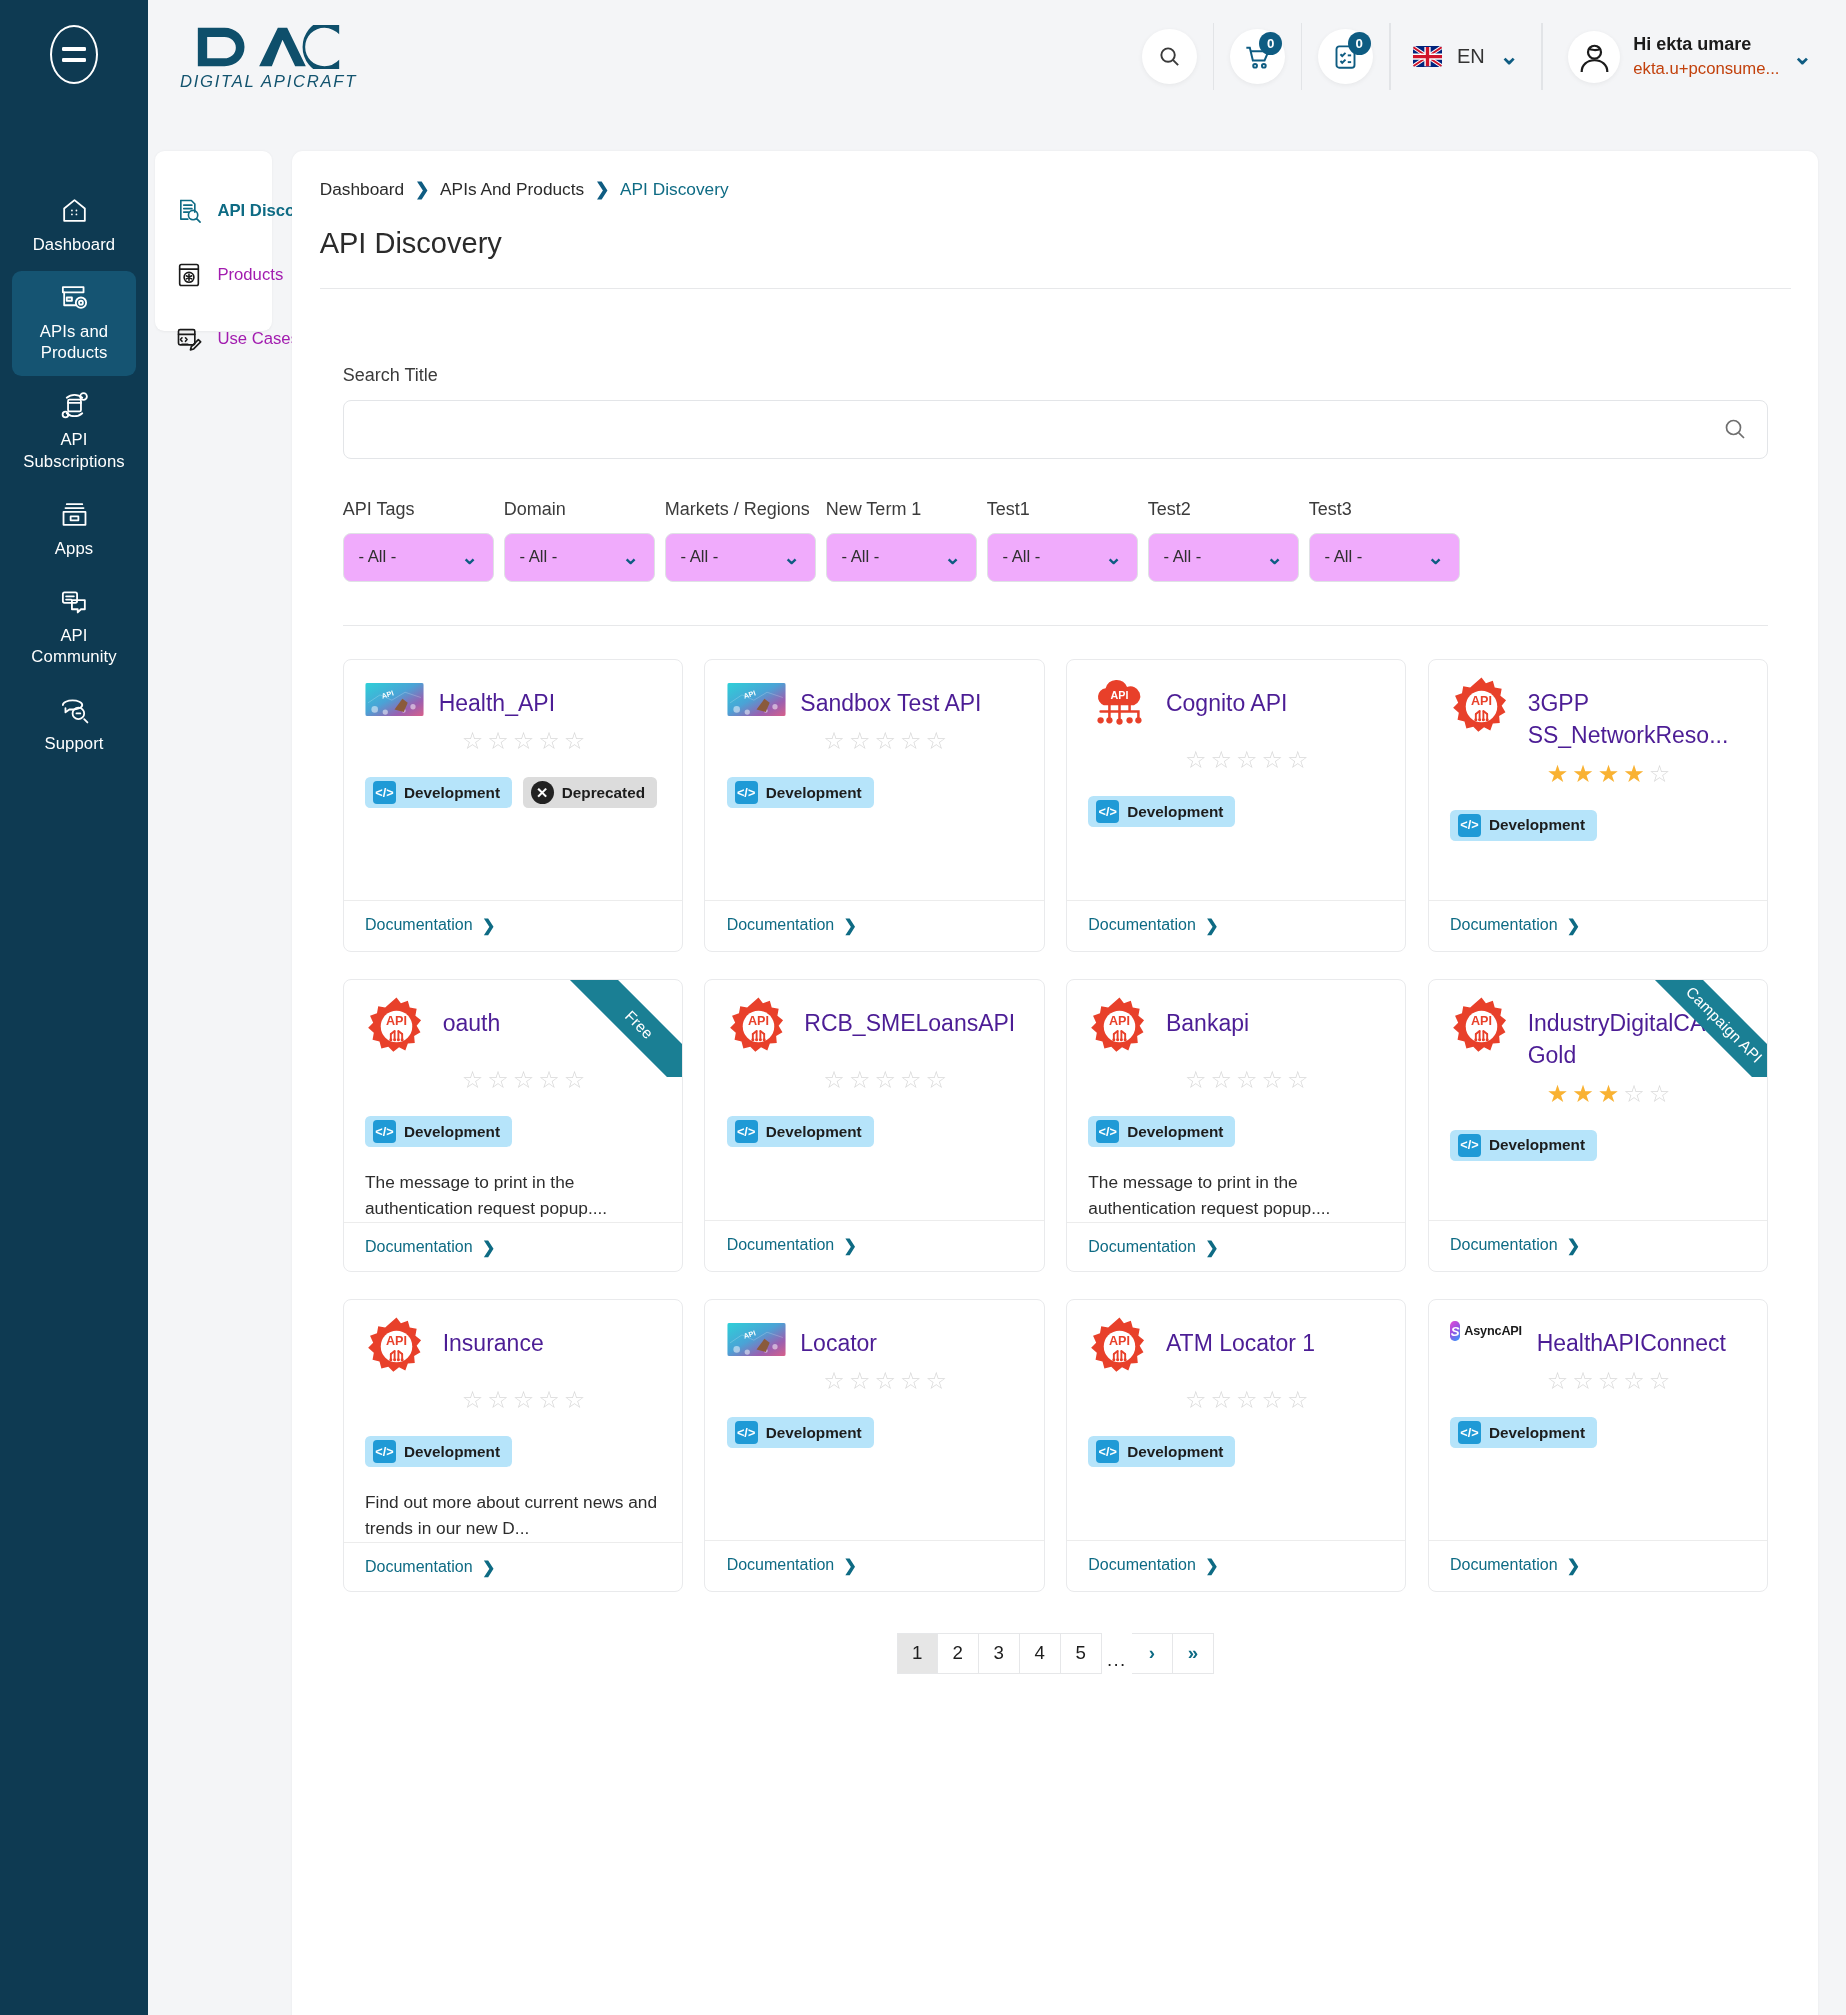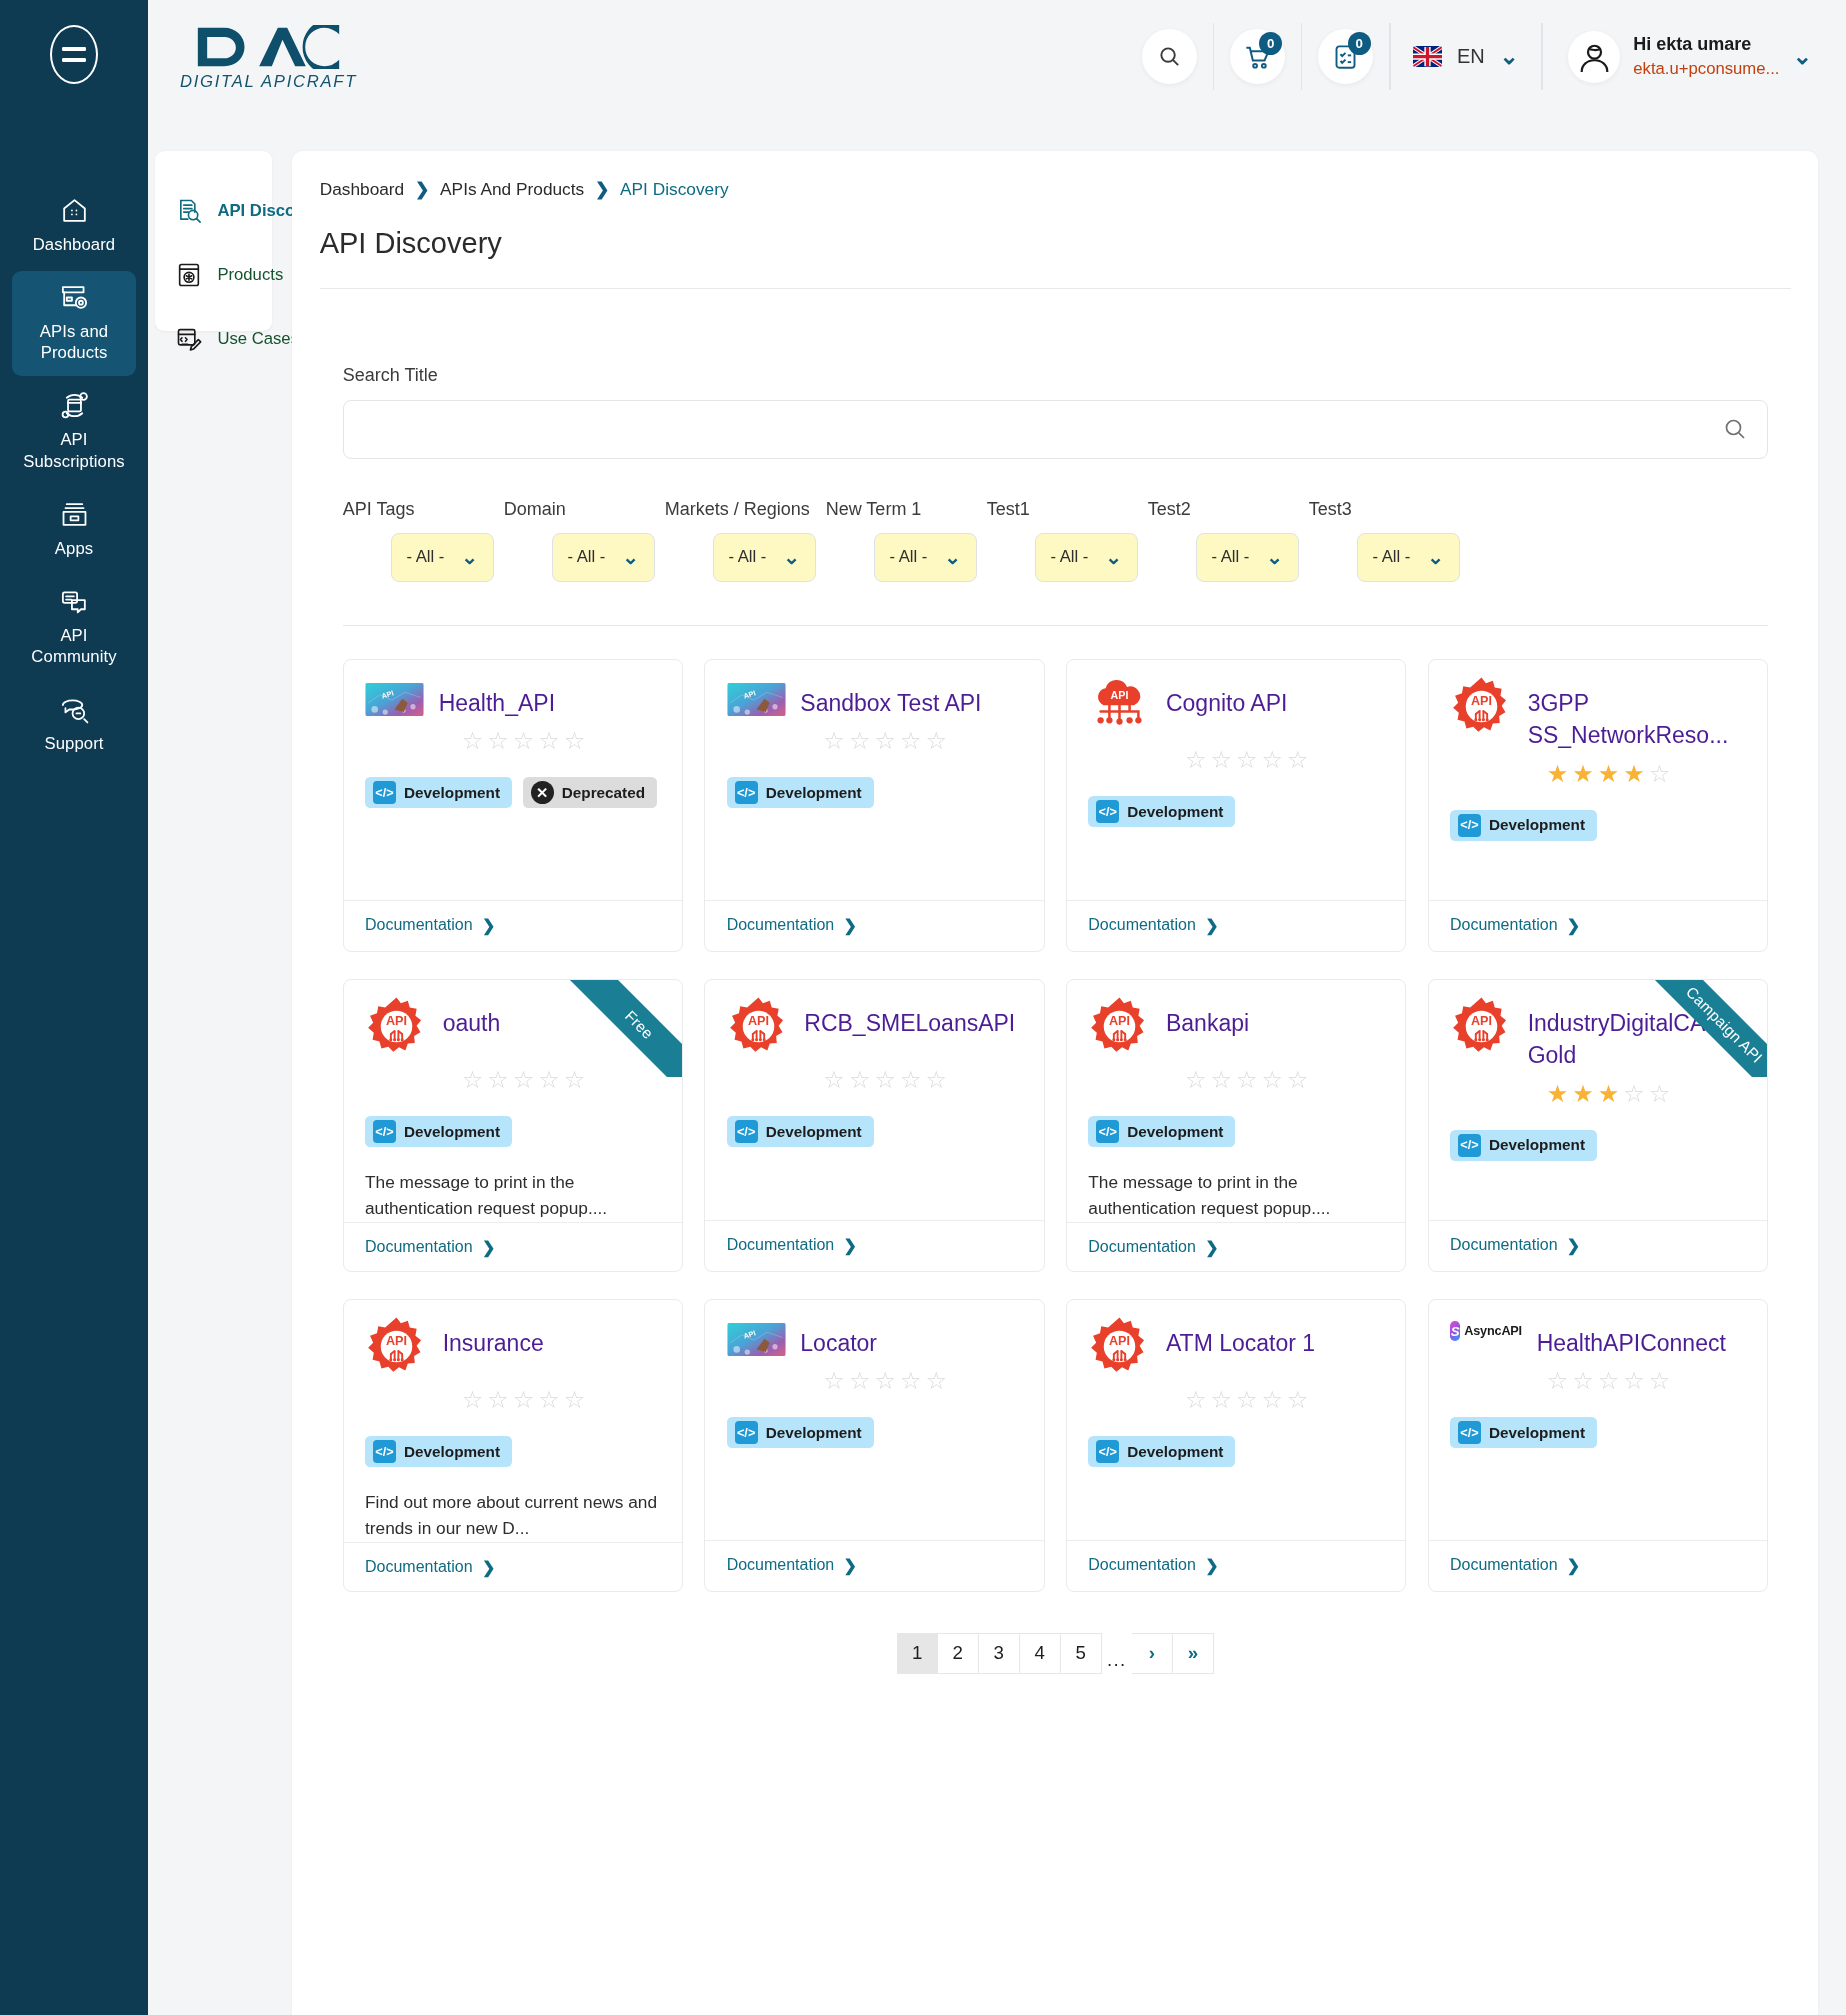--- a/index.html
+++ b/index.html
@@ -74,21 +74,21 @@
   
   .body-area { display: flex; padding: 0 29px 0 0; gap: 0; flex: 1; min-height: 0; }
 
   .subnav {
     width: 117px; flex: 0 0 117px; margin-left: 6.7px;
     background: #fff; border-radius: 9.3px; padding: 28px 0 0 0; height: 180px;
     box-shadow: 0 0.7px 2.7px rgba(0,0,0,.05);
   }
   .subnav-item { display: flex; align-items: center; gap: 14.7px; padding: 0 0 0 20px; height: 64px; cursor: pointer; }
   .subnav-item .sico { width: 28px; height: 28px; flex: 0 0 28px; display:flex; align-items:center; justify-content:center; }
-  .subnav-item .slbl { font-size: 16.7px; color: #14532d; white-space: nowrap; }
+  .subnav-item .slbl { font-size: 16.7px; color: #a21caf; white-space: nowrap; }
   .subnav-item.active .slbl { color: #0e6b84; font-weight: 700; }
 
   .panel {
     flex: 1; margin-left: 20px; background: #fff; border-radius: 10.7px;
     padding: 28px 27px 0 28px; box-shadow: 0 0.7px 2.7px rgba(0,0,0,.05);
     min-width: 0; height: 1927px;
   }
 
   .crumbs { display: flex; align-items: center; gap: 10.7px; font-size: 17.3px; color: #2b2b2b; }
   .crumbs .c { cursor: pointer; }
@@ -102,23 +102,23 @@
   .f-label { font-size: 18px; color: #3b3b3b; margin-bottom: 13.3px; }
   .search-row { margin-bottom: 40px; margin-top: 39px; }
   .search-box {
     height: 59px; border: 1.3px solid #e3e5e8; border-radius: 8px; background: #fff;
     display: flex; align-items: center; padding: 0 20px;
   }
   .search-box input { flex: 1; border: 0; outline: none; font-size: 18px; font-family: inherit; color: #222; background: transparent; }
   .grid-filters { display: flex; flex-wrap: wrap; gap: 0 10px; }
   .fld { width: 151px; margin-bottom: 28px; }
   .sel {
-    height: 49px; border: 1.3px solid #dfe2e5; border-radius: 8px; background: #fef9c3;
+    height: 49px; border: 1.3px solid #dfe2e5; border-radius: 8px; background: #f0abfc;
     display: flex; align-items: center; justify-content: space-between; padding: 0 14.7px 0 14.7px;
-    font-size: 16.7px; color: #2f2f2f; cursor: pointer; margin-left: 48px;
+    font-size: 16.7px; color: #2f2f2f; cursor: pointer;
   }
   .sel .chev2 { color: #0e5c82; font-size: 20px; font-weight: 800; line-height: 1; }
 
   .divider2 { height: 1.3px; background: #e7e8ea; margin: 14.7px 23px 0 23px; }
 
   
   .cards {
     display: grid; grid-template-columns: repeat(4, 1fr); gap: 27px 21.3px;
     padding: 33px 23px 0 23px;
   }

